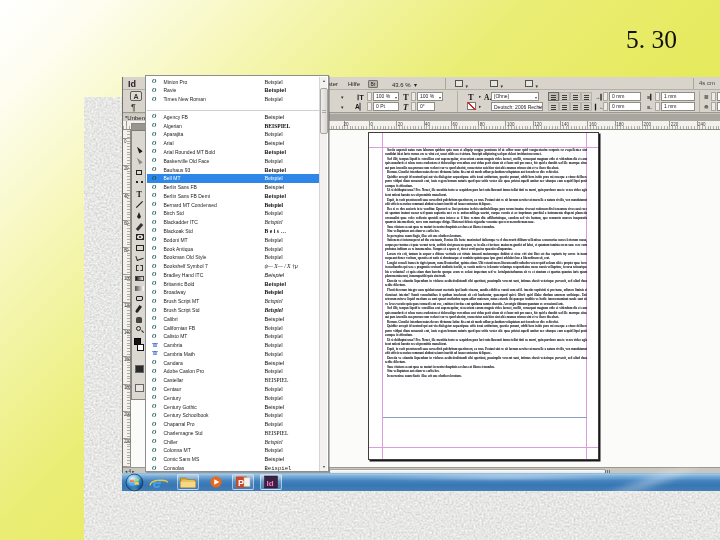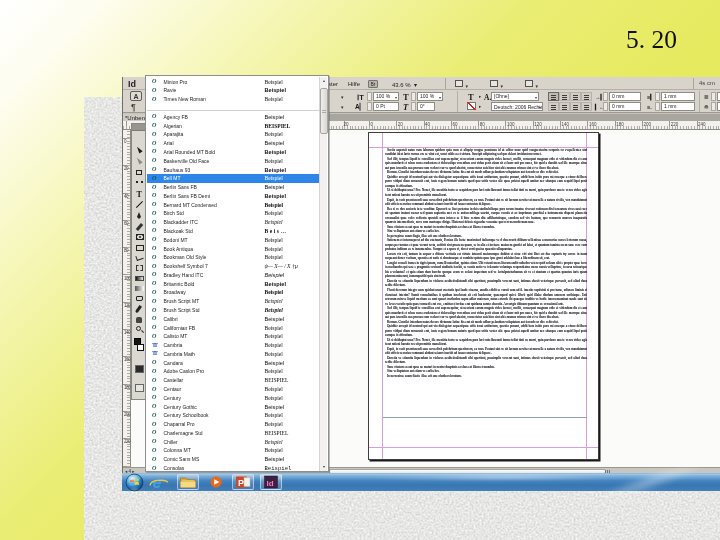--- a/index.html
+++ b/index.html
@@ -93,21 +93,21 @@
 
 #taskbar { position:absolute; left:122px; top:473px; width:598px; height:18px;
   background:linear-gradient(180deg,#9ccae8 0%,#619ed2 15%,#4585c1 40%,#3876b2 68%,#437fb9 100%); }
 #taskbar::before { content:""; position:absolute; left:0; top:0; width:100%; height:1px; background:#88b8dd; opacity:.6; }
 .streak { position:absolute; background:radial-gradient(ellipse at center, rgba(255,255,255,.5), rgba(255,255,255,0) 70%); filter:blur(1px); }
 .tkico { position:absolute; top:1px; width:22px; height:16px; }
 .tkbox { position:absolute; inset:0; border:1px solid rgba(255,255,255,.5); background:linear-gradient(180deg,rgba(255,255,255,.35),rgba(255,255,255,.12) 50%,rgba(90,140,190,.2)); border-radius:2px; }
 </style></head>
 <body>
 <div id="slide"></div>
-<div id="pnum">5. 20</div>
+<div id="pnum">5. 30</div>
 <div id="wall">
 <svg width="636" height="443">
   <filter id="nz" x="0" y="0" width="100%" height="100%">
     <feTurbulence type="fractalNoise" baseFrequency="0.5" numOctaves="3" seed="4" stitchTiles="stitch"></feTurbulence>
     <feColorMatrix type="saturate" values="0"></feColorMatrix>
     <feComponentTransfer>
       <feFuncR type="linear" slope="0.62" intercept="0.485"></feFuncR>
       <feFuncG type="linear" slope="0.62" intercept="0.485"></feFuncG>
       <feFuncB type="linear" slope="0.62" intercept="0.475"></feFuncB>
       <feFuncA type="linear" slope="0" intercept="1"></feFuncA>

